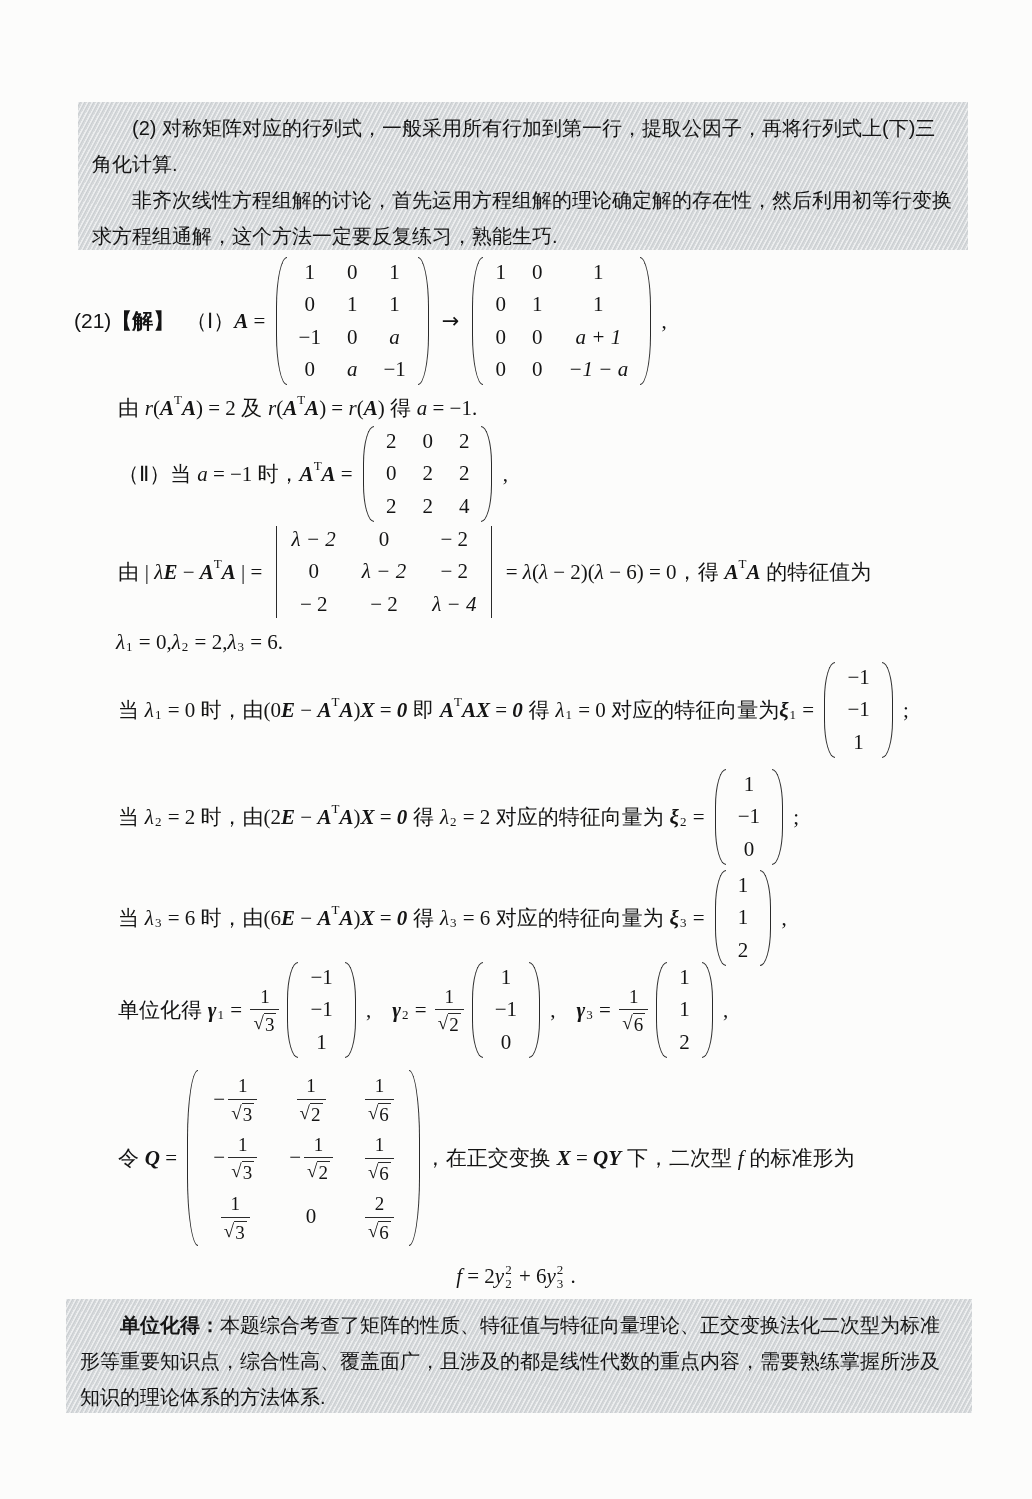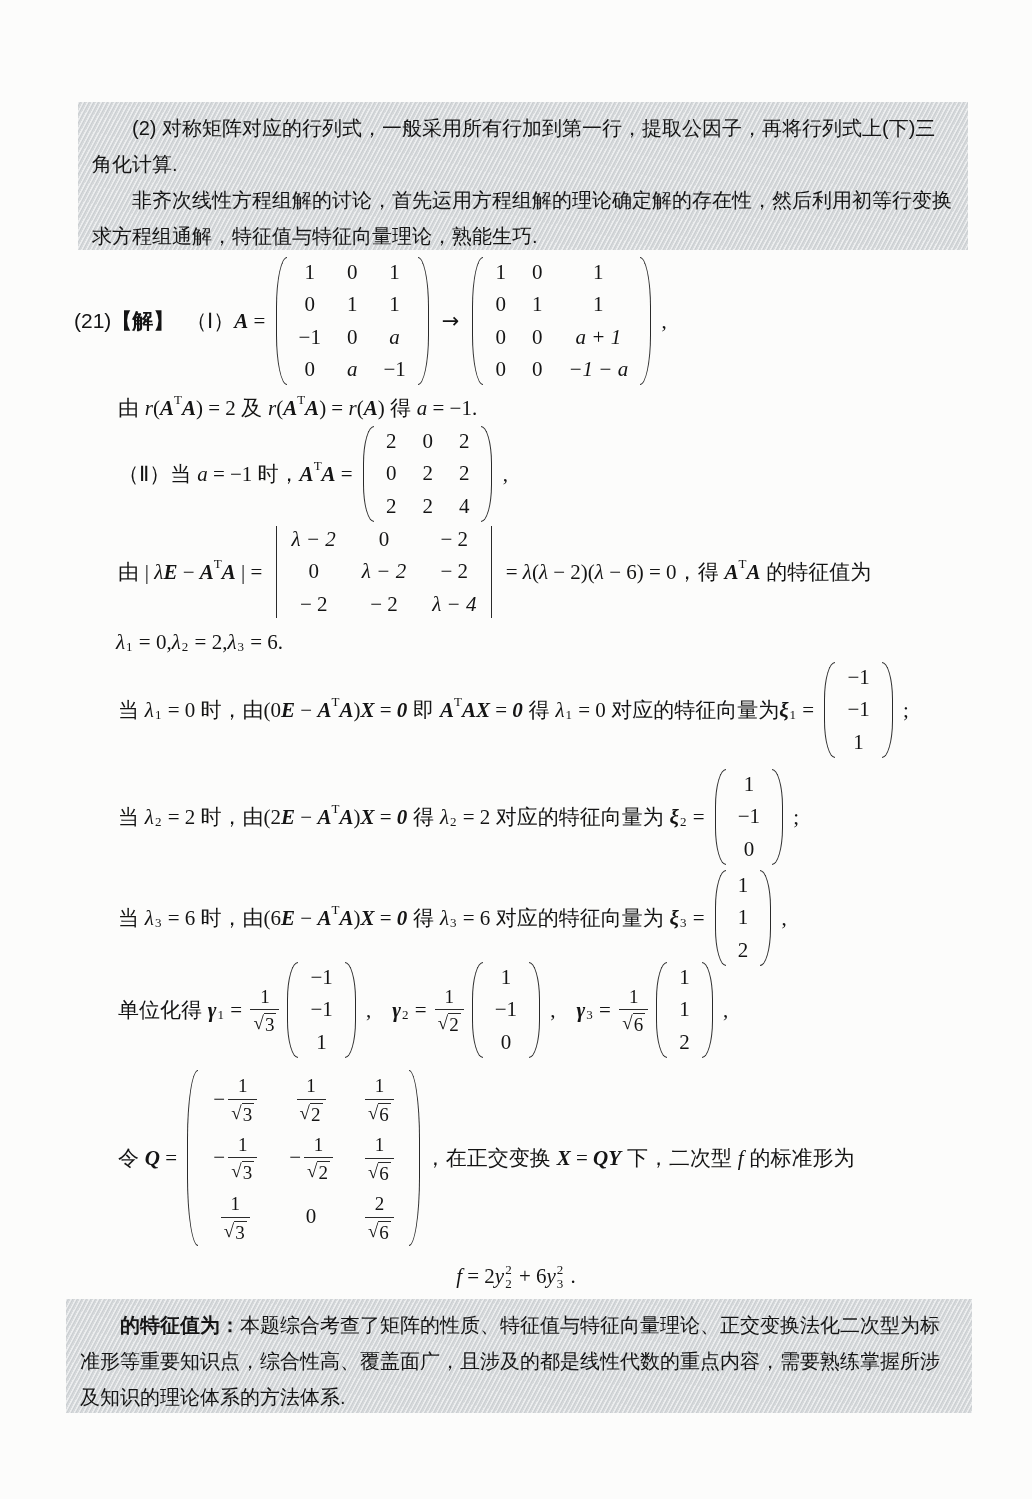--- a/index.html
+++ b/index.html
@@ -75,30 +75,30 @@
   .frac .num{padding:0 3px 2px;font-family:"Liberation Serif",serif;}
   .frac .den{border-top:1.5px solid #2a2a2a;padding:3px 3px 0;display:inline-flex;}
   .sq{display:inline-flex;align-items:flex-start;line-height:1;font-family:"Liberation Serif",serif;}
   .sqv{border-top:1.4px solid #2a2a2a;padding:1px 2px 0 1px;}
 </style>
 </head>
 <body>
 
 <section class="note" id="note-top">
   <p>(2) 对称矩阵对应的行列式，一般采用所有行加到第一行，提取公因子，再将行列式上(下)三角化计算.</p>
-  <p>非齐次线性方程组解的讨论，首先运用方程组解的理论确定解的存在性，然后利用初等行变换求方程组通解，特征值与特征向量理论，熟能生巧.</p>
+  <p>非齐次线性方程组解的讨论，首先运用方程组解的理论确定解的存在性，然后利用初等行变换求方程组通解，这个方法一定要反复练习，熟能生巧.</p>
 </section>
 
 <div class="eq" id="eq21"><span class="cn">(21)</span><span class="cnb">【解】</span><span class="cn">  </span><span class="cn">（Ⅰ）</span><span class="bi">A</span><span class="m"> = </span><span class="matwrap"><span class="paren l"></span><span class="mgrid" style="grid-template-columns: repeat(3, auto);"><span class="mcell">1</span><span class="mcell">0</span><span class="mcell">1</span><span class="mcell">0</span><span class="mcell">1</span><span class="mcell">1</span><span class="mcell">−1</span><span class="mcell">0</span><span class="mcell it">a</span><span class="mcell">0</span><span class="mcell it">a</span><span class="mcell">−1</span></span><span class="paren r"></span></span><span class="m arrow">→</span><span class="matwrap"><span class="paren l"></span><span class="mgrid" style="grid-template-columns: repeat(3, auto);"><span class="mcell">1</span><span class="mcell">0</span><span class="mcell">1</span><span class="mcell">0</span><span class="mcell">1</span><span class="mcell">1</span><span class="mcell">0</span><span class="mcell">0</span><span class="mcell it">a + 1</span><span class="mcell">0</span><span class="mcell">0</span><span class="mcell it">−1 − a</span></span><span class="paren r"></span></span><span class="m"> ,</span></div>
 <div class="eq" id="eq-rank"><span class="cn">由 </span><span class="it">r</span><span class="m">(</span><span class="bi">A</span><span class="sup">T</span><span class="bi">A</span><span class="m">) = 2 </span><span class="cn">及 </span><span class="it">r</span><span class="m">(</span><span class="bi">A</span><span class="sup">T</span><span class="bi">A</span><span class="m">) = </span><span class="it">r</span><span class="m">(</span><span class="bi">A</span><span class="m">) </span><span class="cn">得 </span><span class="it">a</span><span class="m"> = −1.</span></div>
 <div class="eq" id="eq-part2"><span class="cn">（Ⅱ）当 </span><span class="it">a</span><span class="m"> = −1 </span><span class="cn">时，</span><span class="bi">A</span><span class="sup">T</span><span class="bi">A</span><span class="m"> = </span><span class="matwrap"><span class="paren l"></span><span class="mgrid" style="grid-template-columns: repeat(3, auto);"><span class="mcell">2</span><span class="mcell">0</span><span class="mcell">2</span><span class="mcell">0</span><span class="mcell">2</span><span class="mcell">2</span><span class="mcell">2</span><span class="mcell">2</span><span class="mcell">4</span></span><span class="paren r"></span></span><span class="m"> ,</span></div>
 <div class="eq" id="eq-det"><span class="cn">由 </span><span class="m">| </span><span class="it">λ</span><span class="bi">E</span><span class="m"> − </span><span class="bi">A</span><span class="sup">T</span><span class="bi">A</span><span class="m"> | = </span><span class="matwrap"><span class="bar"></span><span class="mgrid" style="grid-template-columns: repeat(3, auto);"><span class="mcell it">λ − 2</span><span class="mcell">0</span><span class="mcell">− 2</span><span class="mcell">0</span><span class="mcell it">λ − 2</span><span class="mcell">− 2</span><span class="mcell">− 2</span><span class="mcell">− 2</span><span class="mcell it">λ − 4</span></span><span class="bar"></span></span><span class="m"> = </span><span class="it">λ</span><span class="m">(</span><span class="it">λ</span><span class="m"> − 2)(</span><span class="it">λ</span><span class="m"> − 6) = 0，</span><span class="cn">得 </span><span class="bi">A</span><span class="sup">T</span><span class="bi">A</span><span class="cn"> 的特征值为</span></div>
 <div class="eq" id="eq-eigvals"><span class="it">λ</span><span class="sub">1</span><span class="m"> = 0,</span><span class="it">λ</span><span class="sub">2</span><span class="m"> = 2,</span><span class="it">λ</span><span class="sub">3</span><span class="m"> = 6.</span></div>
 <div class="eq" id="eq-lam1"><span class="cn">当 </span><span class="it">λ</span><span class="sub">1</span><span class="m"> = 0 </span><span class="cn">时，由</span><span class="m">(0</span><span class="bi">E</span><span class="m"> − </span><span class="bi">A</span><span class="sup">T</span><span class="bi">A</span><span class="m">)</span><span class="bi">X</span><span class="m"> = </span><span class="bi">0</span><span class="cn"> 即 </span><span class="bi">A</span><span class="sup">T</span><span class="bi">AX</span><span class="m"> = </span><span class="bi">0</span><span class="cn"> 得 </span><span class="it">λ</span><span class="sub">1</span><span class="m"> = 0 </span><span class="cn">对应的特征向量为</span><span class="bi">ξ</span><span class="sub">1</span><span class="m"> = </span><span class="matwrap"><span class="paren l"></span><span class="mgrid" style="grid-template-columns: repeat(1, auto);"><span class="mcell">−1</span><span class="mcell">−1</span><span class="mcell">1</span></span><span class="paren r"></span></span><span class="m"> ;</span></div>
 <div class="eq" id="eq-lam2"><span class="cn">当 </span><span class="it">λ</span><span class="sub">2</span><span class="m"> = 2 </span><span class="cn">时，由</span><span class="m">(2</span><span class="bi">E</span><span class="m"> − </span><span class="bi">A</span><span class="sup">T</span><span class="bi">A</span><span class="m">)</span><span class="bi">X</span><span class="m"> = </span><span class="bi">0</span><span class="cn"> 得 </span><span class="it">λ</span><span class="sub">2</span><span class="m"> = 2 </span><span class="cn">对应的特征向量为 </span><span class="bi">ξ</span><span class="sub">2</span><span class="m"> = </span><span class="matwrap"><span class="paren l"></span><span class="mgrid" style="grid-template-columns: repeat(1, auto);"><span class="mcell">1</span><span class="mcell">−1</span><span class="mcell">0</span></span><span class="paren r"></span></span><span class="m"> ;</span></div>
 <div class="eq" id="eq-lam3"><span class="cn">当 </span><span class="it">λ</span><span class="sub">3</span><span class="m"> = 6 </span><span class="cn">时，由</span><span class="m">(6</span><span class="bi">E</span><span class="m"> − </span><span class="bi">A</span><span class="sup">T</span><span class="bi">A</span><span class="m">)</span><span class="bi">X</span><span class="m"> = </span><span class="bi">0</span><span class="cn"> 得 </span><span class="it">λ</span><span class="sub">3</span><span class="m"> = 6 </span><span class="cn">对应的特征向量为 </span><span class="bi">ξ</span><span class="sub">3</span><span class="m"> = </span><span class="matwrap"><span class="paren l"></span><span class="mgrid" style="grid-template-columns: repeat(1, auto);"><span class="mcell">1</span><span class="mcell">1</span><span class="mcell">2</span></span><span class="paren r"></span></span><span class="m"> ,</span></div>
 <div class="eq" id="eq-unit"><span class="cn">单位化得 </span><span class="bi">γ</span><span class="sub">1</span><span class="m"> = </span><span class="fracw"><span class="frac"><span class="num">1</span><span class="den"><span class="sq"><span>√</span><span class="sqv">3</span></span></span></span></span><span class="matwrap"><span class="paren l"></span><span class="mgrid" style="grid-template-columns: repeat(1, auto);"><span class="mcell">−1</span><span class="mcell">−1</span><span class="mcell">1</span></span><span class="paren r"></span></span><span class="m"> ,    </span><span class="bi">γ</span><span class="sub">2</span><span class="m"> = </span><span class="fracw"><span class="frac"><span class="num">1</span><span class="den"><span class="sq"><span>√</span><span class="sqv">2</span></span></span></span></span><span class="matwrap"><span class="paren l"></span><span class="mgrid" style="grid-template-columns: repeat(1, auto);"><span class="mcell">1</span><span class="mcell">−1</span><span class="mcell">0</span></span><span class="paren r"></span></span><span class="m"> ,    </span><span class="bi">γ</span><span class="sub">3</span><span class="m"> = </span><span class="fracw"><span class="frac"><span class="num">1</span><span class="den"><span class="sq"><span>√</span><span class="sqv">6</span></span></span></span></span><span class="matwrap"><span class="paren l"></span><span class="mgrid" style="grid-template-columns: repeat(1, auto);"><span class="mcell">1</span><span class="mcell">1</span><span class="mcell">2</span></span><span class="paren r"></span></span><span class="m"> ,</span></div>
 <div class="eq" id="eq-q"><span class="cn">令 </span><span class="bi">Q</span><span class="m"> = </span><span class="matwrap"><span class="paren l"></span><span class="mgrid" style="grid-template-columns: repeat(3, auto);"><span class="mcell"><span class="fracw"><span class="minus m">−</span><span class="frac"><span class="num">1</span><span class="den"><span class="sq"><span>√</span><span class="sqv">3</span></span></span></span></span></span><span class="mcell"><span class="fracw"><span class="frac"><span class="num">1</span><span class="den"><span class="sq"><span>√</span><span class="sqv">2</span></span></span></span></span></span><span class="mcell"><span class="fracw"><span class="frac"><span class="num">1</span><span class="den"><span class="sq"><span>√</span><span class="sqv">6</span></span></span></span></span></span><span class="mcell"><span class="fracw"><span class="minus m">−</span><span class="frac"><span class="num">1</span><span class="den"><span class="sq"><span>√</span><span class="sqv">3</span></span></span></span></span></span><span class="mcell"><span class="fracw"><span class="minus m">−</span><span class="frac"><span class="num">1</span><span class="den"><span class="sq"><span>√</span><span class="sqv">2</span></span></span></span></span></span><span class="mcell"><span class="fracw"><span class="frac"><span class="num">1</span><span class="den"><span class="sq"><span>√</span><span class="sqv">6</span></span></span></span></span></span><span class="mcell"><span class="fracw"><span class="frac"><span class="num">1</span><span class="den"><span class="sq"><span>√</span><span class="sqv">3</span></span></span></span></span></span><span class="mcell">0</span><span class="mcell"><span class="fracw"><span class="frac"><span class="num">2</span><span class="den"><span class="sq"><span>√</span><span class="sqv">6</span></span></span></span></span></span></span><span class="paren r"></span></span><span class="cn">，在正交变换 </span><span class="bi">X</span><span class="m"> = </span><span class="bi">QY</span><span class="cn"> 下，二次型 </span><span class="it">f</span><span class="cn"> 的标准形为</span></div>
 <div class="eq" id="eq-f"><span class="it">f</span><span class="m"> = 2</span><span class="it">y</span><span class="ss"><span>2</span><span>2</span></span><span class="m"> + 6</span><span class="it">y</span><span class="ss"><span>2</span><span>3</span></span><span class="m"> .</span></div>
 
 <section class="note" id="note-bottom">
-  <p><span class="review-label">的特征值为：</span><span>本题综合考查了矩阵的性质、特征值与特征向量理论、正交变换法化二次型为标准形等重要知识点，综合性高、覆盖面广，且涉及的都是线性代数的重点内容，需要熟练掌握所涉及知识的理论体系的方法体系.</span></p>
+  <p><span class="review-label">单位化得：</span><span>本题综合考查了矩阵的性质、特征值与特征向量理论、正交变换法化二次型为标准形等重要知识点，综合性高、覆盖面广，且涉及的都是线性代数的重点内容，需要熟练掌握所涉及知识的理论体系的方法体系.</span></p>
 </section>
 
 </body></html>

